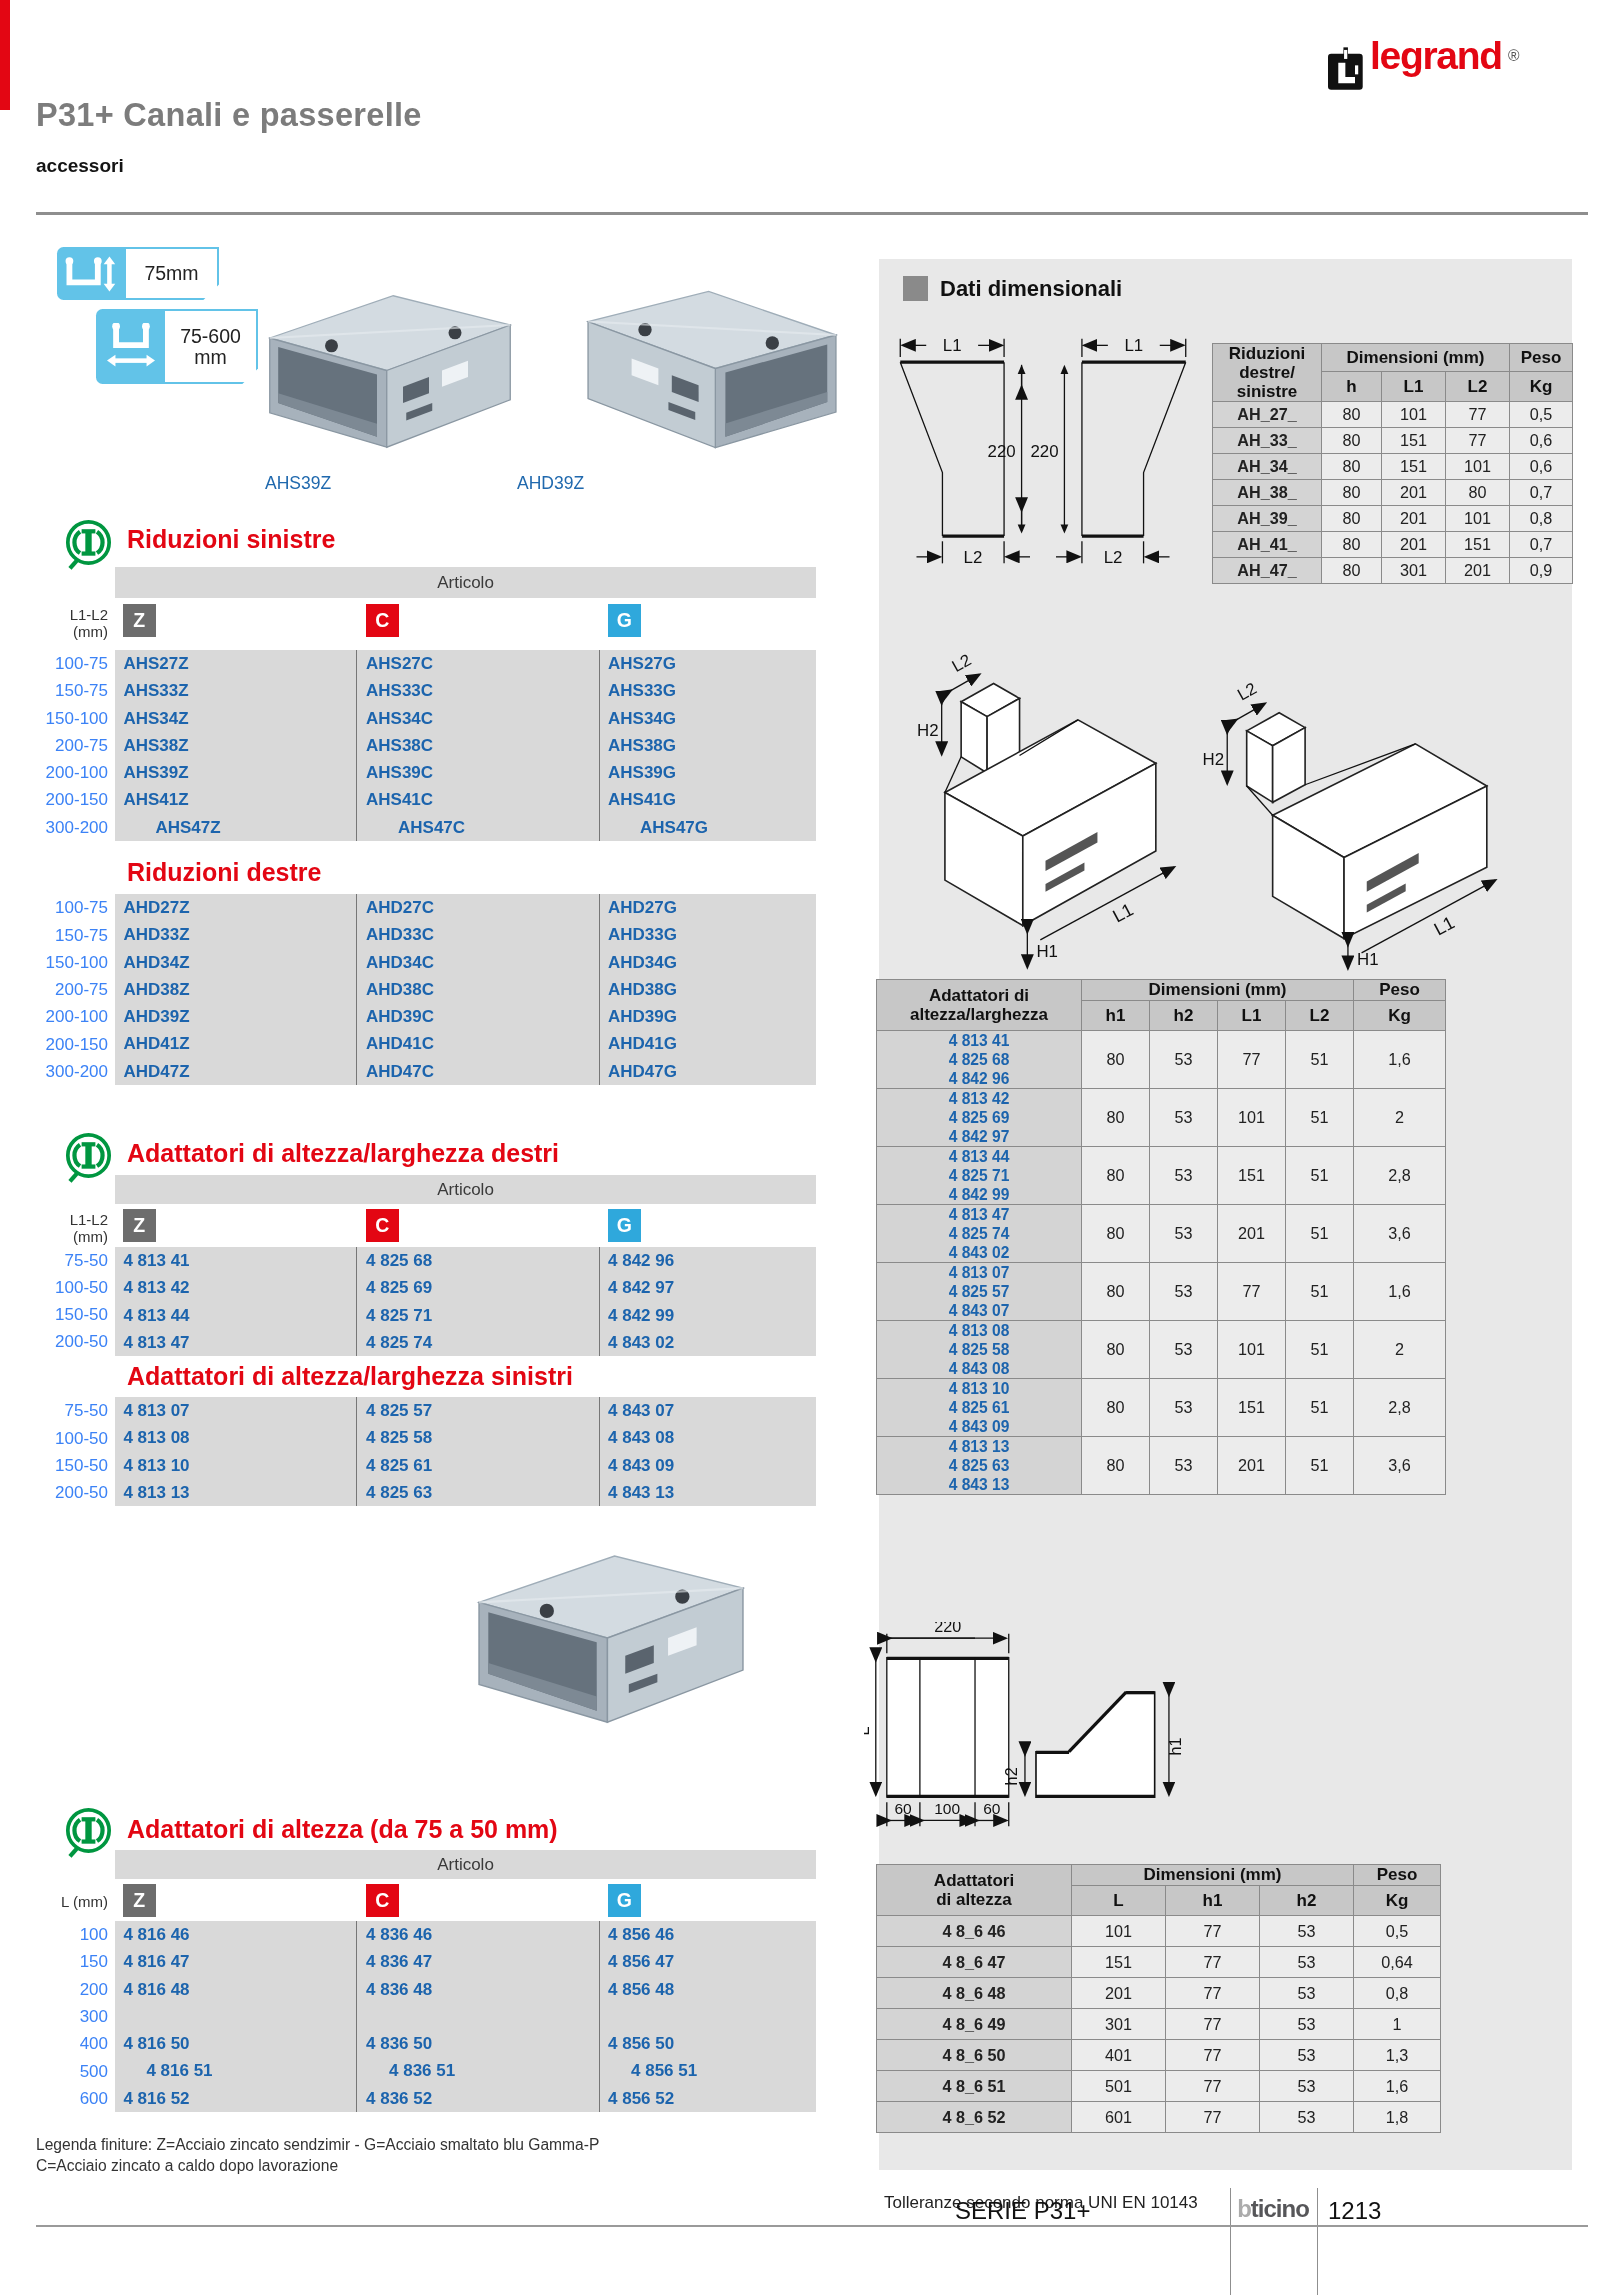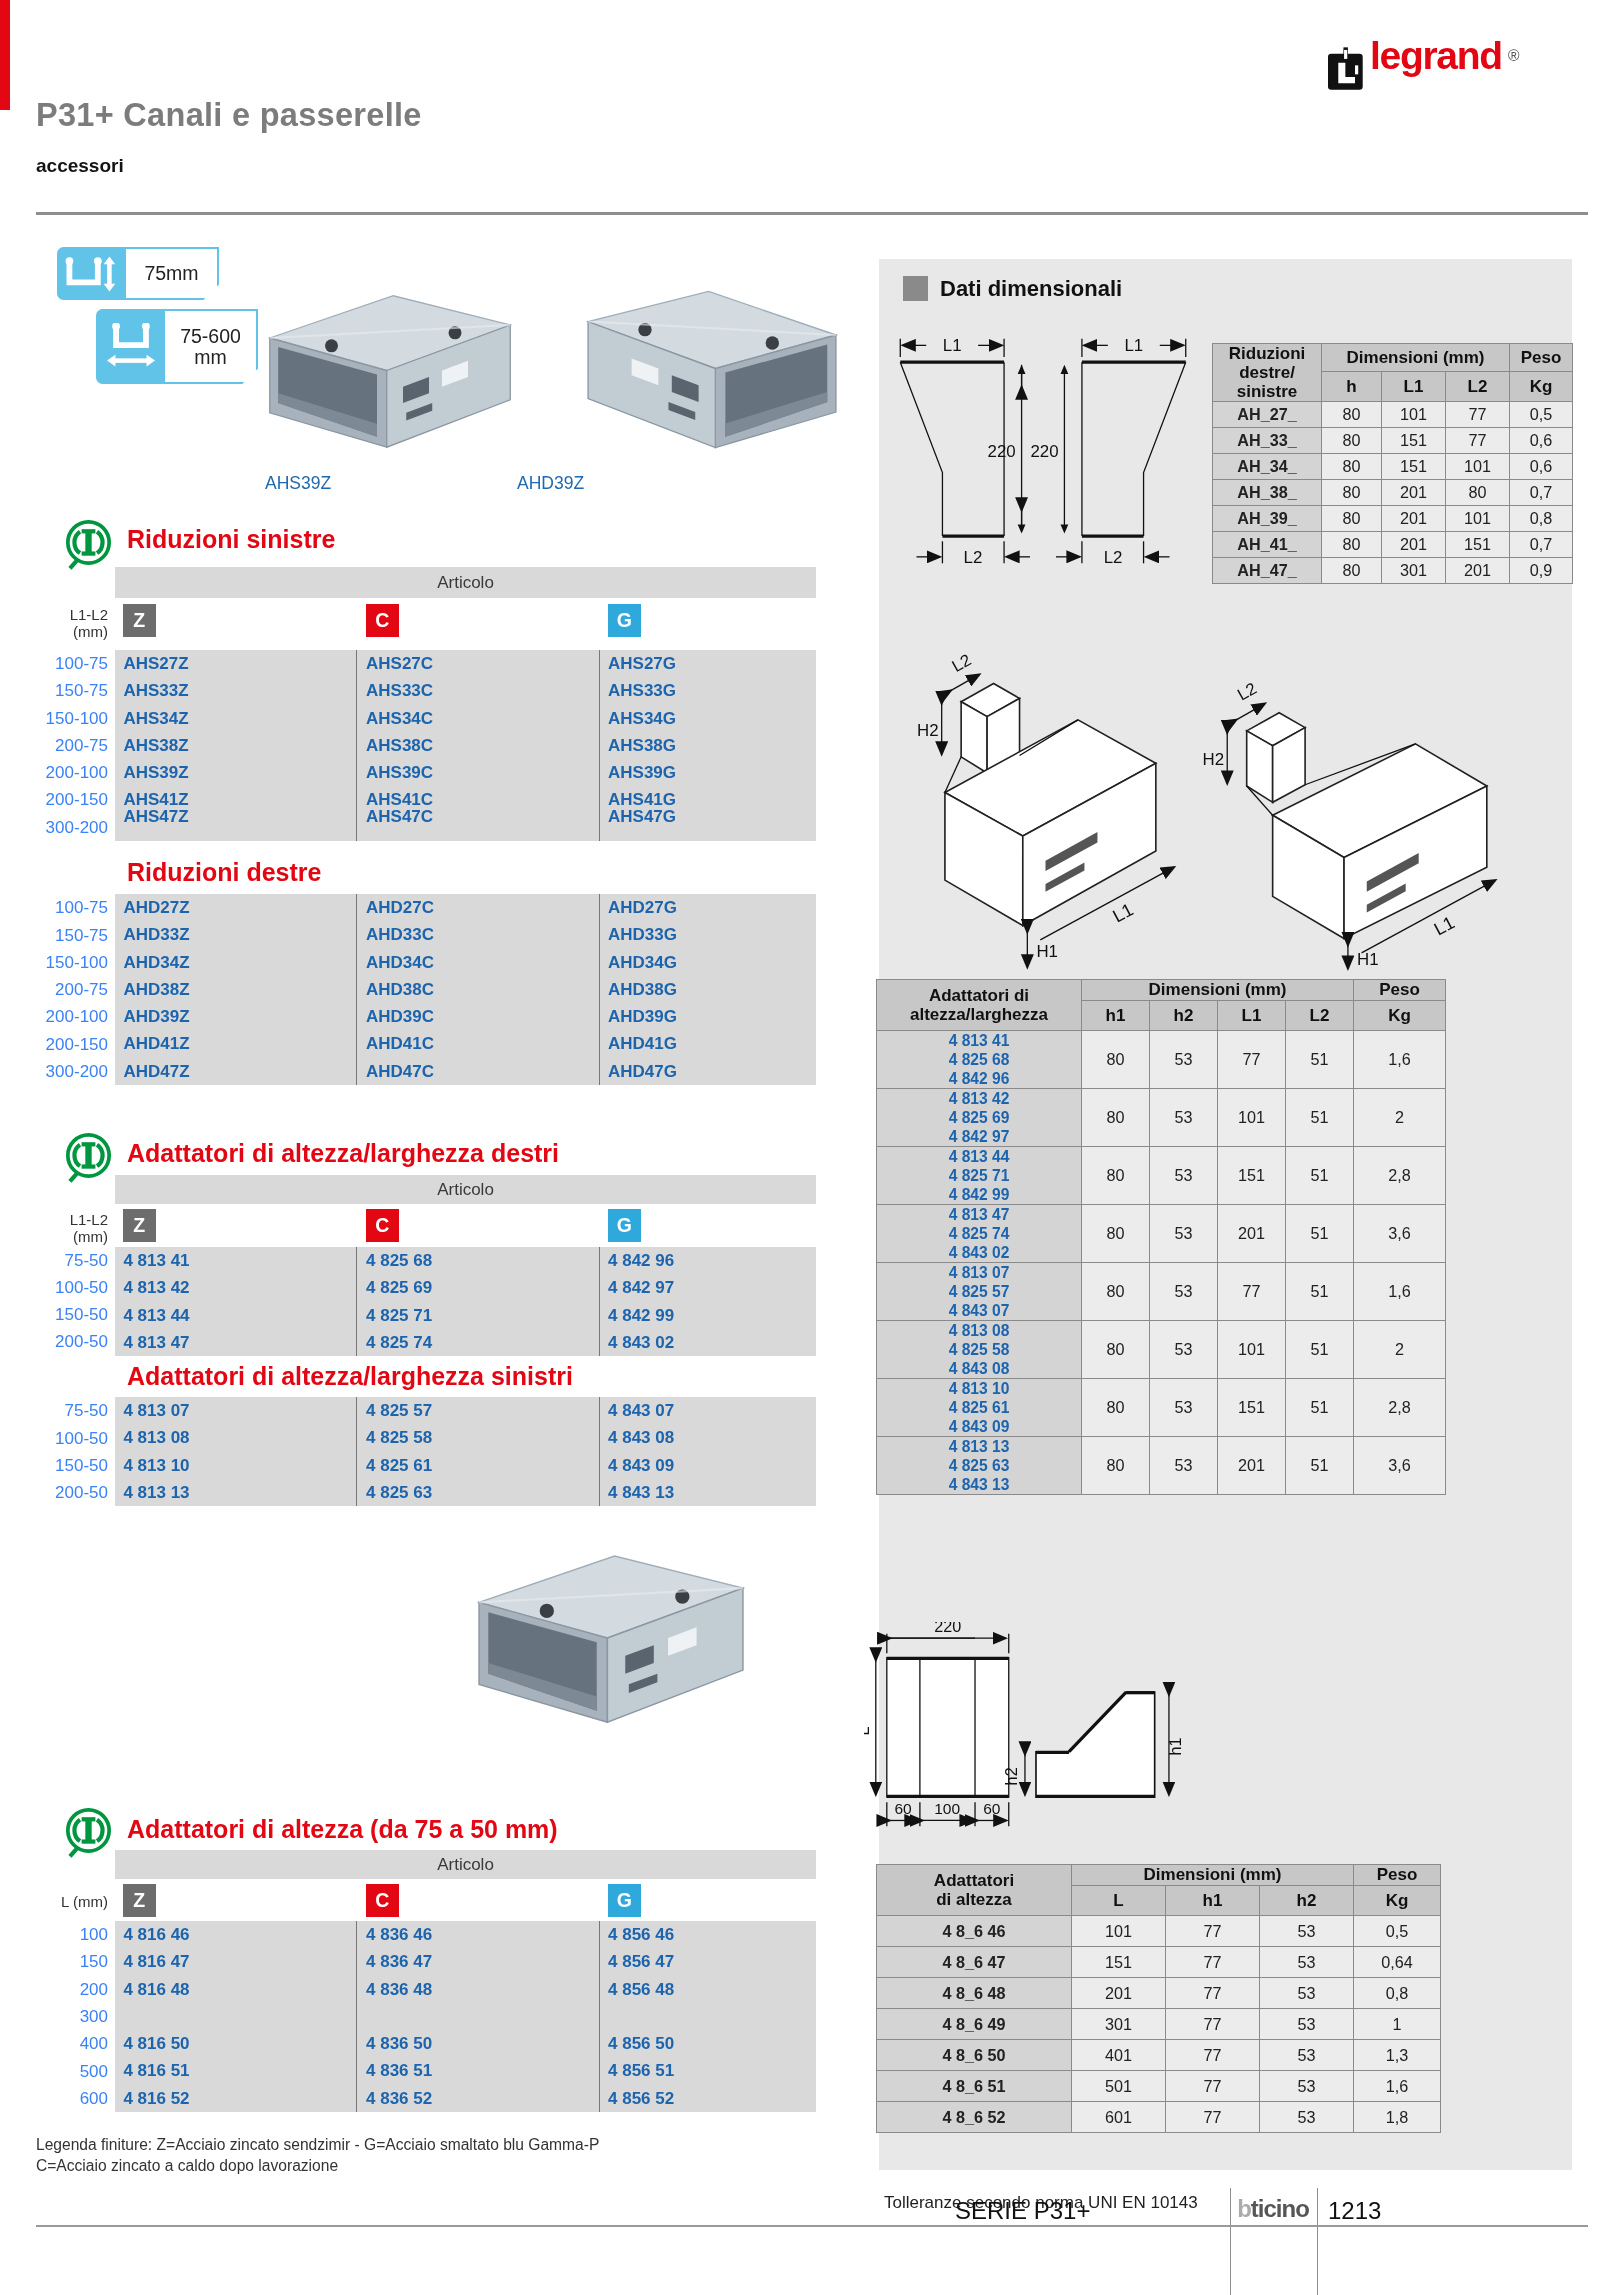--- a/index.html
+++ b/index.html
@@ -209,21 +209,21 @@
     <div class="lrow" style="top: 109px;">
       <span class="cz">AHS39Z</span>
       <span class="cc">AHS39C</span>
       <span class="cg">AHS39G</span>
     </div>
     <div class="lrow" style="top: 136px;">
       <span class="cz">AHS41Z</span>
       <span class="cc">AHS41C</span>
       <span class="cg">AHS41G</span>
     </div>
-    <div class="lrow" style="top: 153px;">
+    <div class="lrow" style="top: 164px; margin-left: 32px;">
       <span class="cz">AHS47Z</span>
       <span class="cc">AHS47C</span>
       <span class="cg">AHS47G</span>
     </div>
   </div>
 
 <div class="abs sec-title" style="left:127px;top:858px">Riduzioni destre</div>
 <div class="lband" id="band-des" style="top:894px;height:191px">
   <div class="vdiv v1"></div>
   <div class="vdiv v2"></div>
@@ -358,21 +358,21 @@
     <div class="lrow" style="top: 55px;">
       <span class="cz">4 816 48</span>
       <span class="cc">4 836 48</span>
       <span class="cg">4 856 48</span>
     </div>
     <div class="lrow" style="top: 109px;">
       <span class="cz">4 816 50</span>
       <span class="cc">4 836 50</span>
       <span class="cg">4 856 50</span>
     </div>
-    <div class="lrow" style="top: 136px;">
+    <div class="lrow" style="top: 136px; margin-left: 23px;">
       <span class="cz">4 816 51</span>
       <span class="cc">4 836 51</span>
       <span class="cg">4 856 51</span>
     </div>
     <div class="lrow" style="top: 164px;">
       <span class="cz">4 816 52</span>
       <span class="cc">4 836 52</span>
       <span class="cg">4 856 52</span>
     </div>
   </div>

